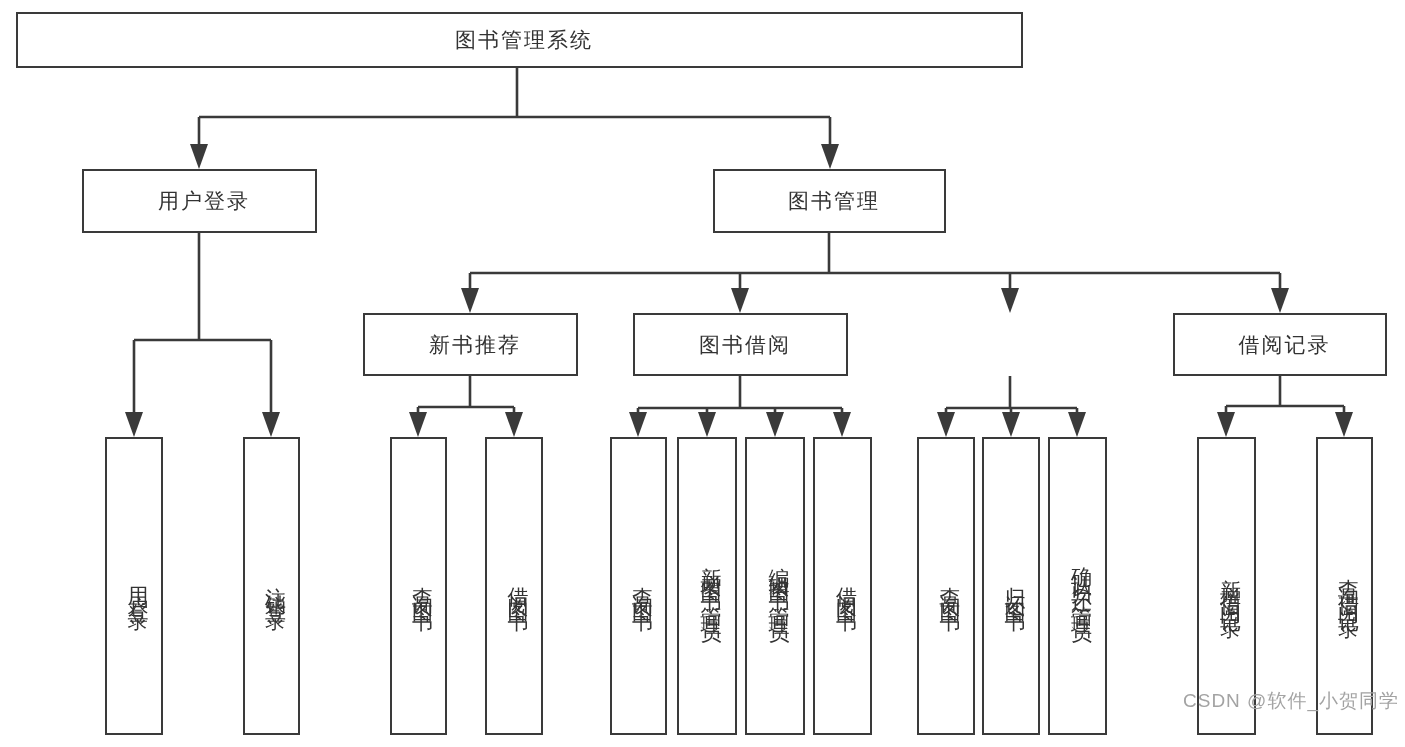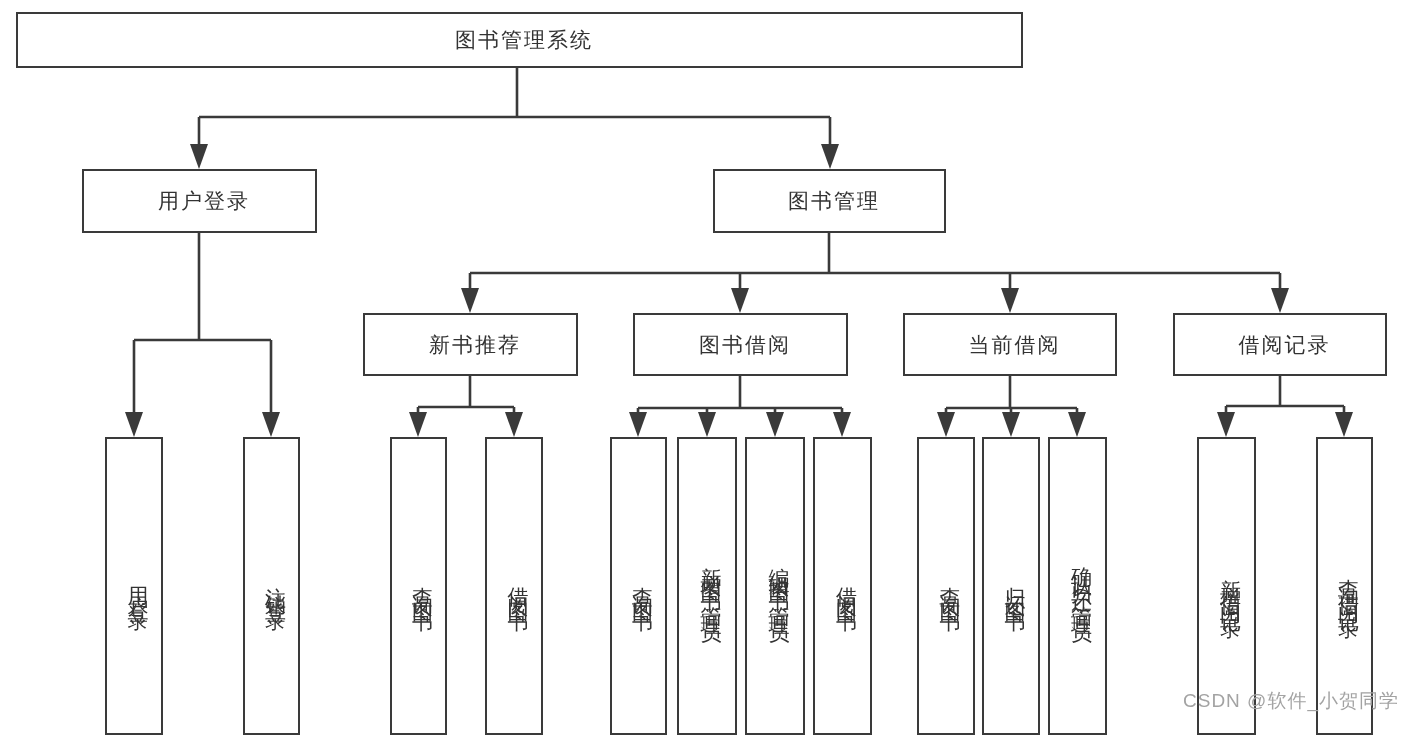--- a/index.html
+++ b/index.html
@@ -98,23 +98,20 @@
   <div class="node h" style="left:713px;top:169px;width:233px;height:64px;text-align:center;">
     <span>图书管理</span>
   </div>
 
   <div class="node h" style="left:363px;top:313px;width:215px;height:63px;">
     <span>新书推荐</span>
   </div>
   <div class="node h" style="left:633px;top:313px;width:215px;height:63px;">
     <span>图书借阅</span>
   </div>
-  <div class="node h" style="left:903px;top:313px;width:214px;height:63px;">
-    <span>当前借阅</span>
-  </div>
   <div class="node h" style="left:1173px;top:313px;width:214px;height:63px;">
     <span>借阅记录</span>
   </div>
 
   <div class="node v" style="left:105px;top:437px;width:58px;height:298px;">
     <span class="vtext">用户登录</span>
   </div>
   <div class="node v" style="left:243px;top:437px;width:57px;height:298px;">
     <span class="vtext">注销登录</span>
   </div>

